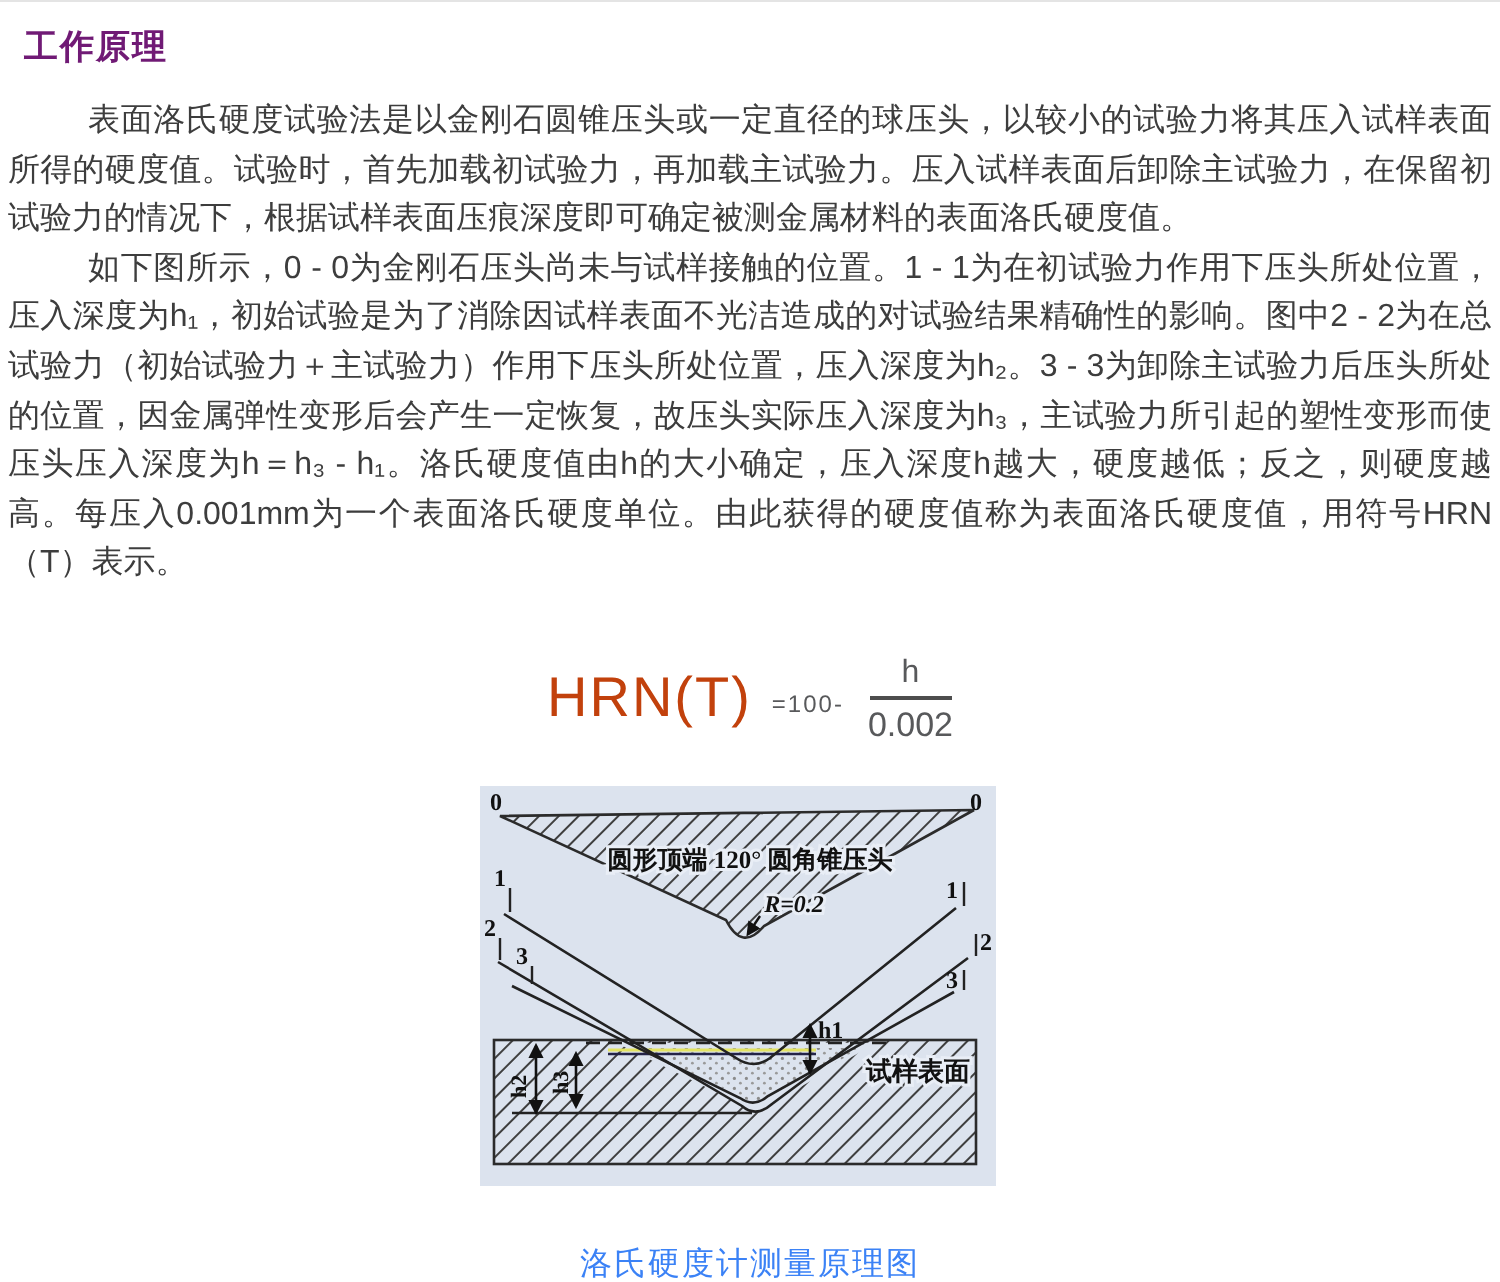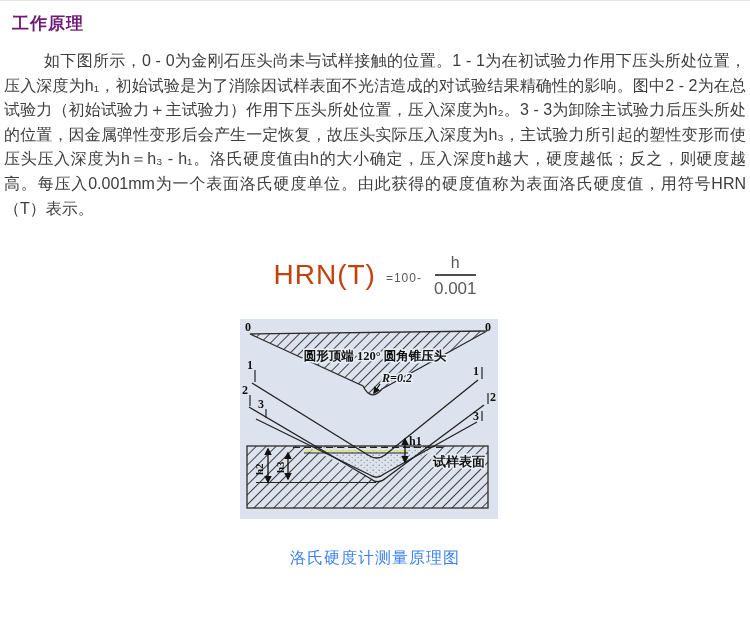--- a/index.html
+++ b/index.html
@@ -40,29 +40,30 @@
   .dlabel{font-size:12px;font-weight:bold;fill:#111;}
   .dlabel-halo{paint-order:stroke;stroke:#e9eef6;stroke-width:3px;}
   .rot{font-size:11px;font-weight:bold;fill:#111;}
 </style>
 </head>
 <body>
 
 <h1 class="page-title">工作原理</h1>
 
 <div class="content">
+  <p>表面洛氏硬度试验法是以金刚石圆锥压头或一定直径的球压头，以较小的试验力将其压入试样表面所得的硬度值。试验时，首先加载初试验力，再加载主试验力。压入试样表面后卸除主试验力，在保留初试验力的情况下，根据试样表面压痕深度即可确定被测金属材料的表面洛氏硬度值。</p>
   <p>如下图所示，0 - 0为金刚石压头尚未与试样接触的位置。1 - 1为在初试验力作用下压头所处位置，压入深度为h₁，初始试验是为了消除因试样表面不光洁造成的对试验结果精确性的影响。图中2 - 2为在总试验力（初始试验力＋主试验力）作用下压头所处位置，压入深度为h₂。3 - 3为卸除主试验力后压头所处的位置，因金属弹性变形后会产生一定恢复，故压头实际压入深度为h₃，主试验力所引起的塑性变形而使压头压入深度为h＝h₃ - h₁。洛氏硬度值由h的大小确定，压入深度h越大，硬度越低；反之，则硬度越高。每压入0.001mm为一个表面洛氏硬度单位。由此获得的硬度值称为表面洛氏硬度值，用符号HRN（T）表示。</p>
 </div>
 
 <div class="formula">
   <span class="lhs">HRN(T)</span>
   <span class="eq">=100-</span>
   <span class="frac">
     <span class="num">h</span>
-    <span class="den">0.001</span>
+    <span class="den">0.002</span>
   </span>
 </div>
 
 <div class="diagram-wrap">
 <svg width="258" height="200" viewBox="0 0 258 200">
   <defs>
     <pattern id="hatch" width="7" height="7" patternUnits="userSpaceOnUse" patternTransform="rotate(-45)">
       <path d="M0,3.5 H7" stroke="#3f3f3f" stroke-width="1"></path>
     </pattern>
     <pattern id="dots" width="6" height="5" patternUnits="userSpaceOnUse">

